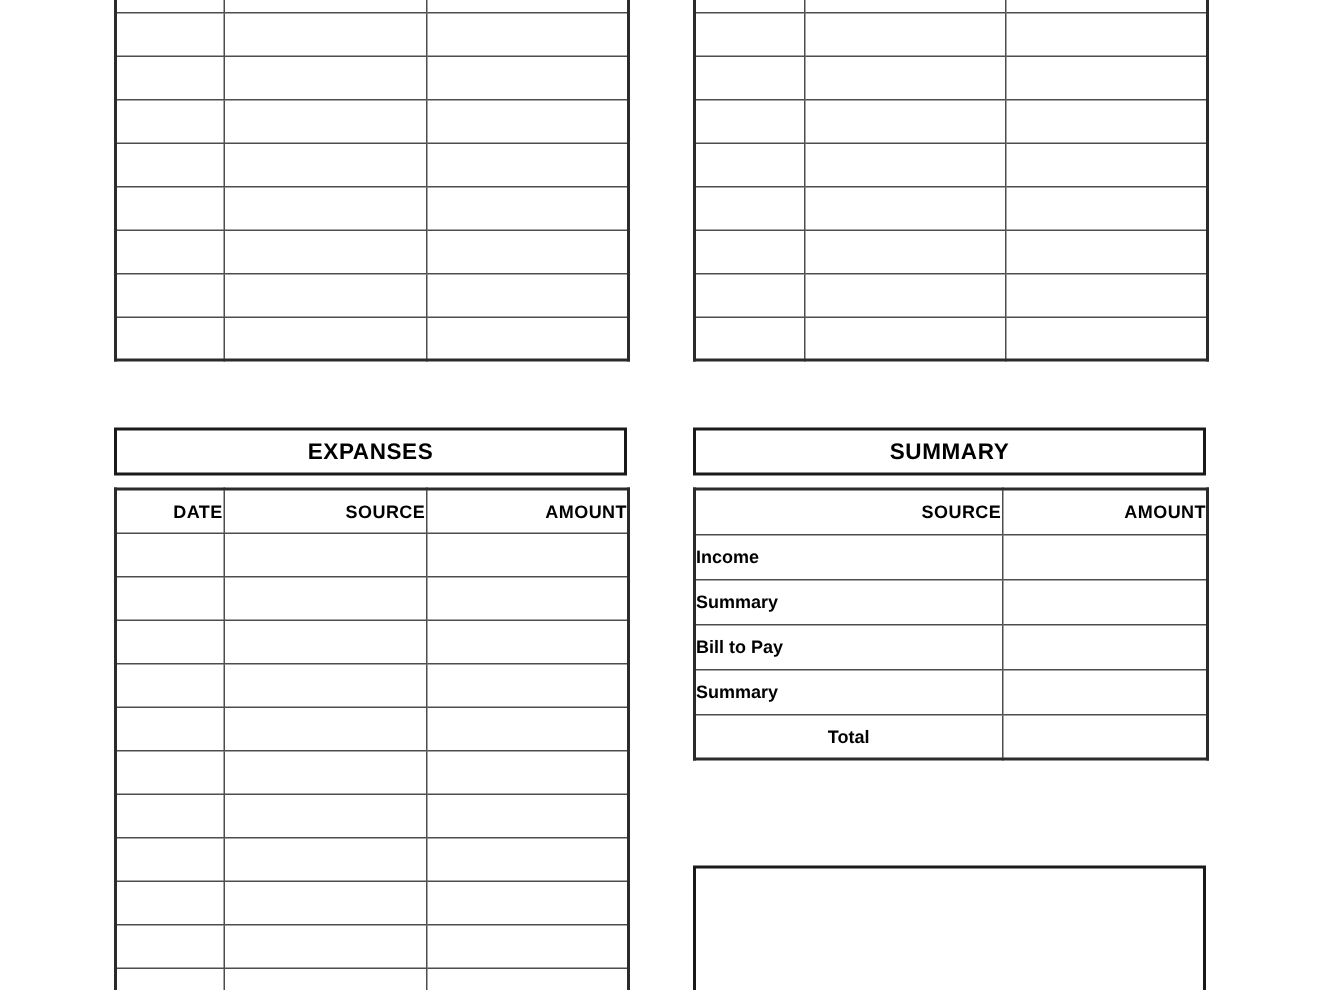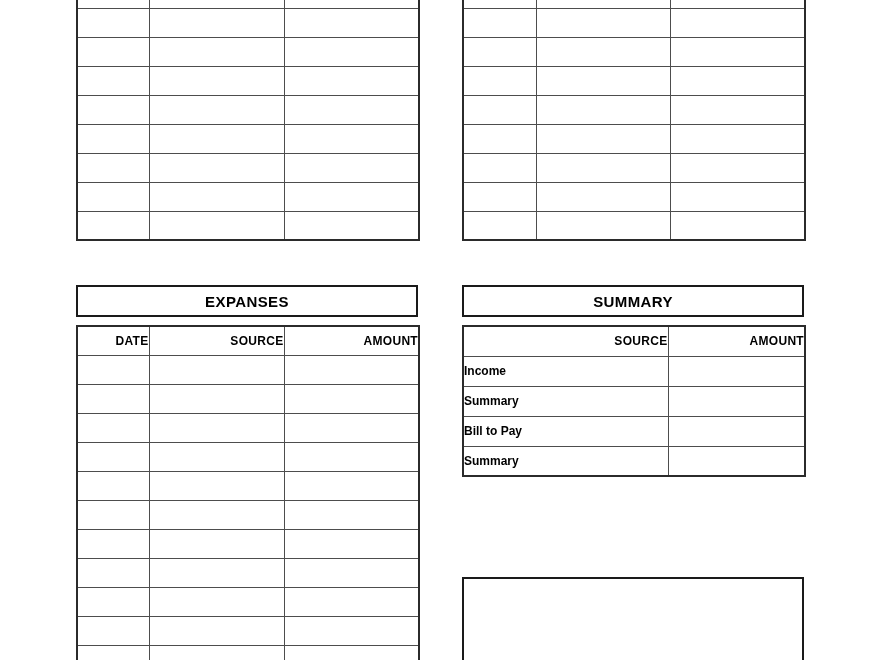--- a/index.html
+++ b/index.html
@@ -311,19 +311,23 @@
         <td class="blank-cell"></td>
       </tr>
       <tr>
         <td class="label-cell" style="height:30px;">Bill to Pay</td>
         <td class="blank-cell"></td>
       </tr>
       <tr>
         <td class="label-cell" style="height:30px;">Summary</td>
         <td class="blank-cell"></td>
       </tr>
+      <tr>
+        <td class="total-cell" style="height:30px;">Total</td>
+        <td class="blank-cell"></td>
+      </tr>
     </tbody>
   </table>
 
 
   <div class="notes-body" style="left:462px; top:577px; width:342px; height:120px;"></div>
 
 </div>
 
 </body></html>

